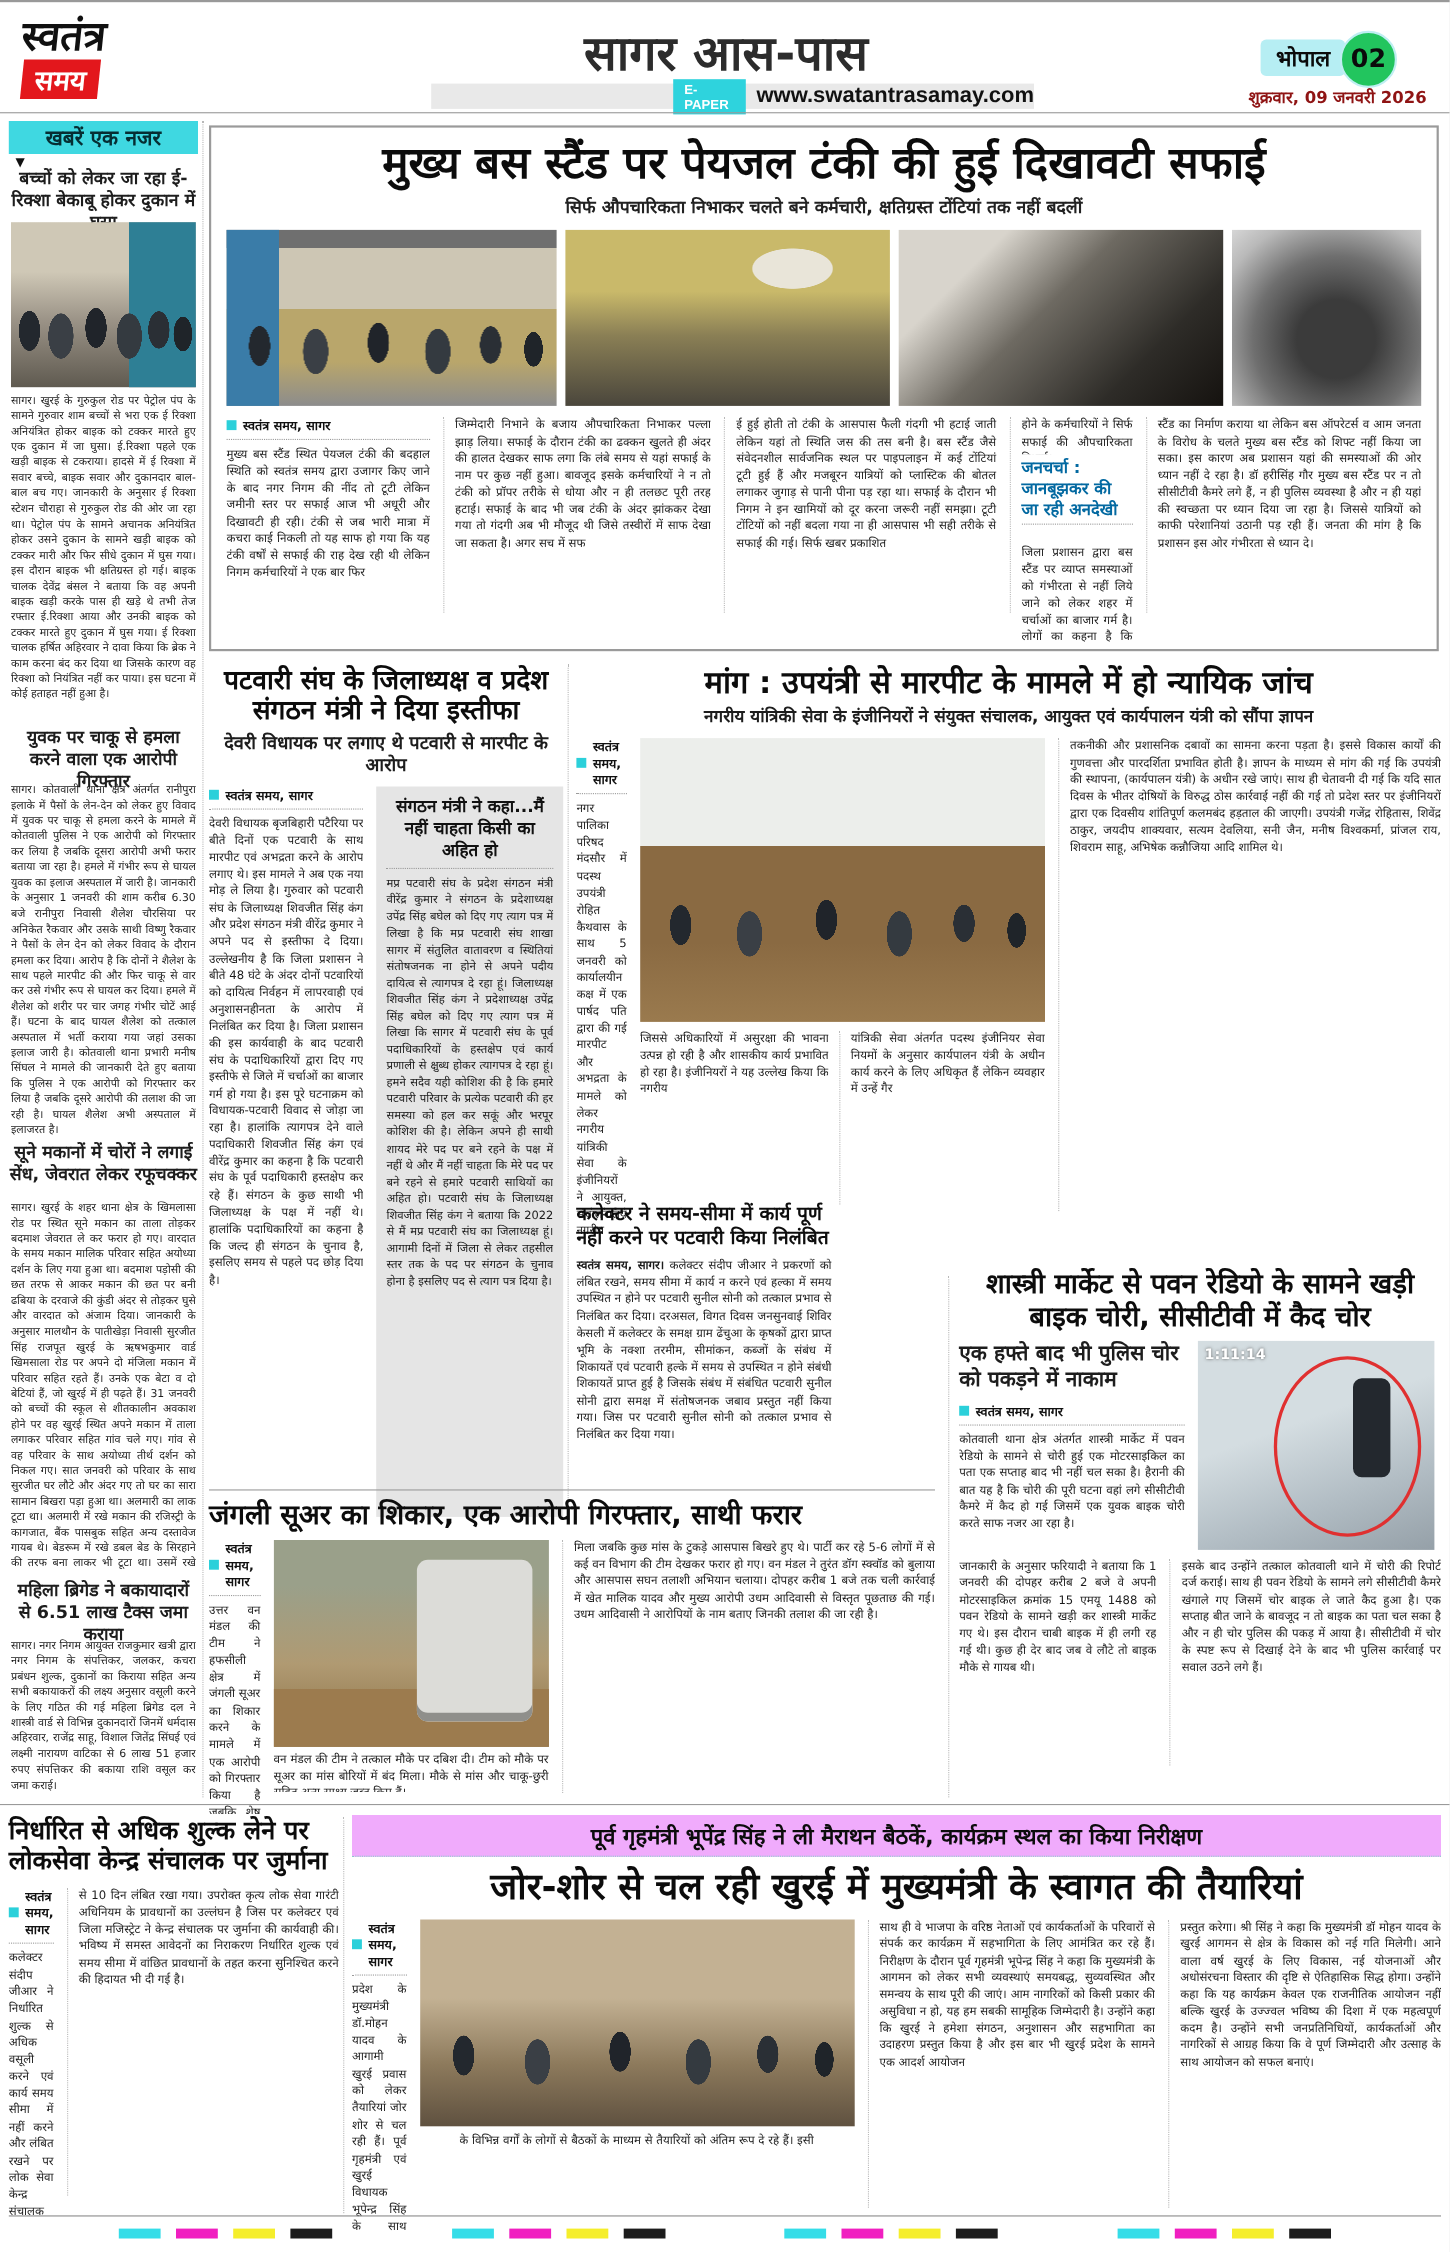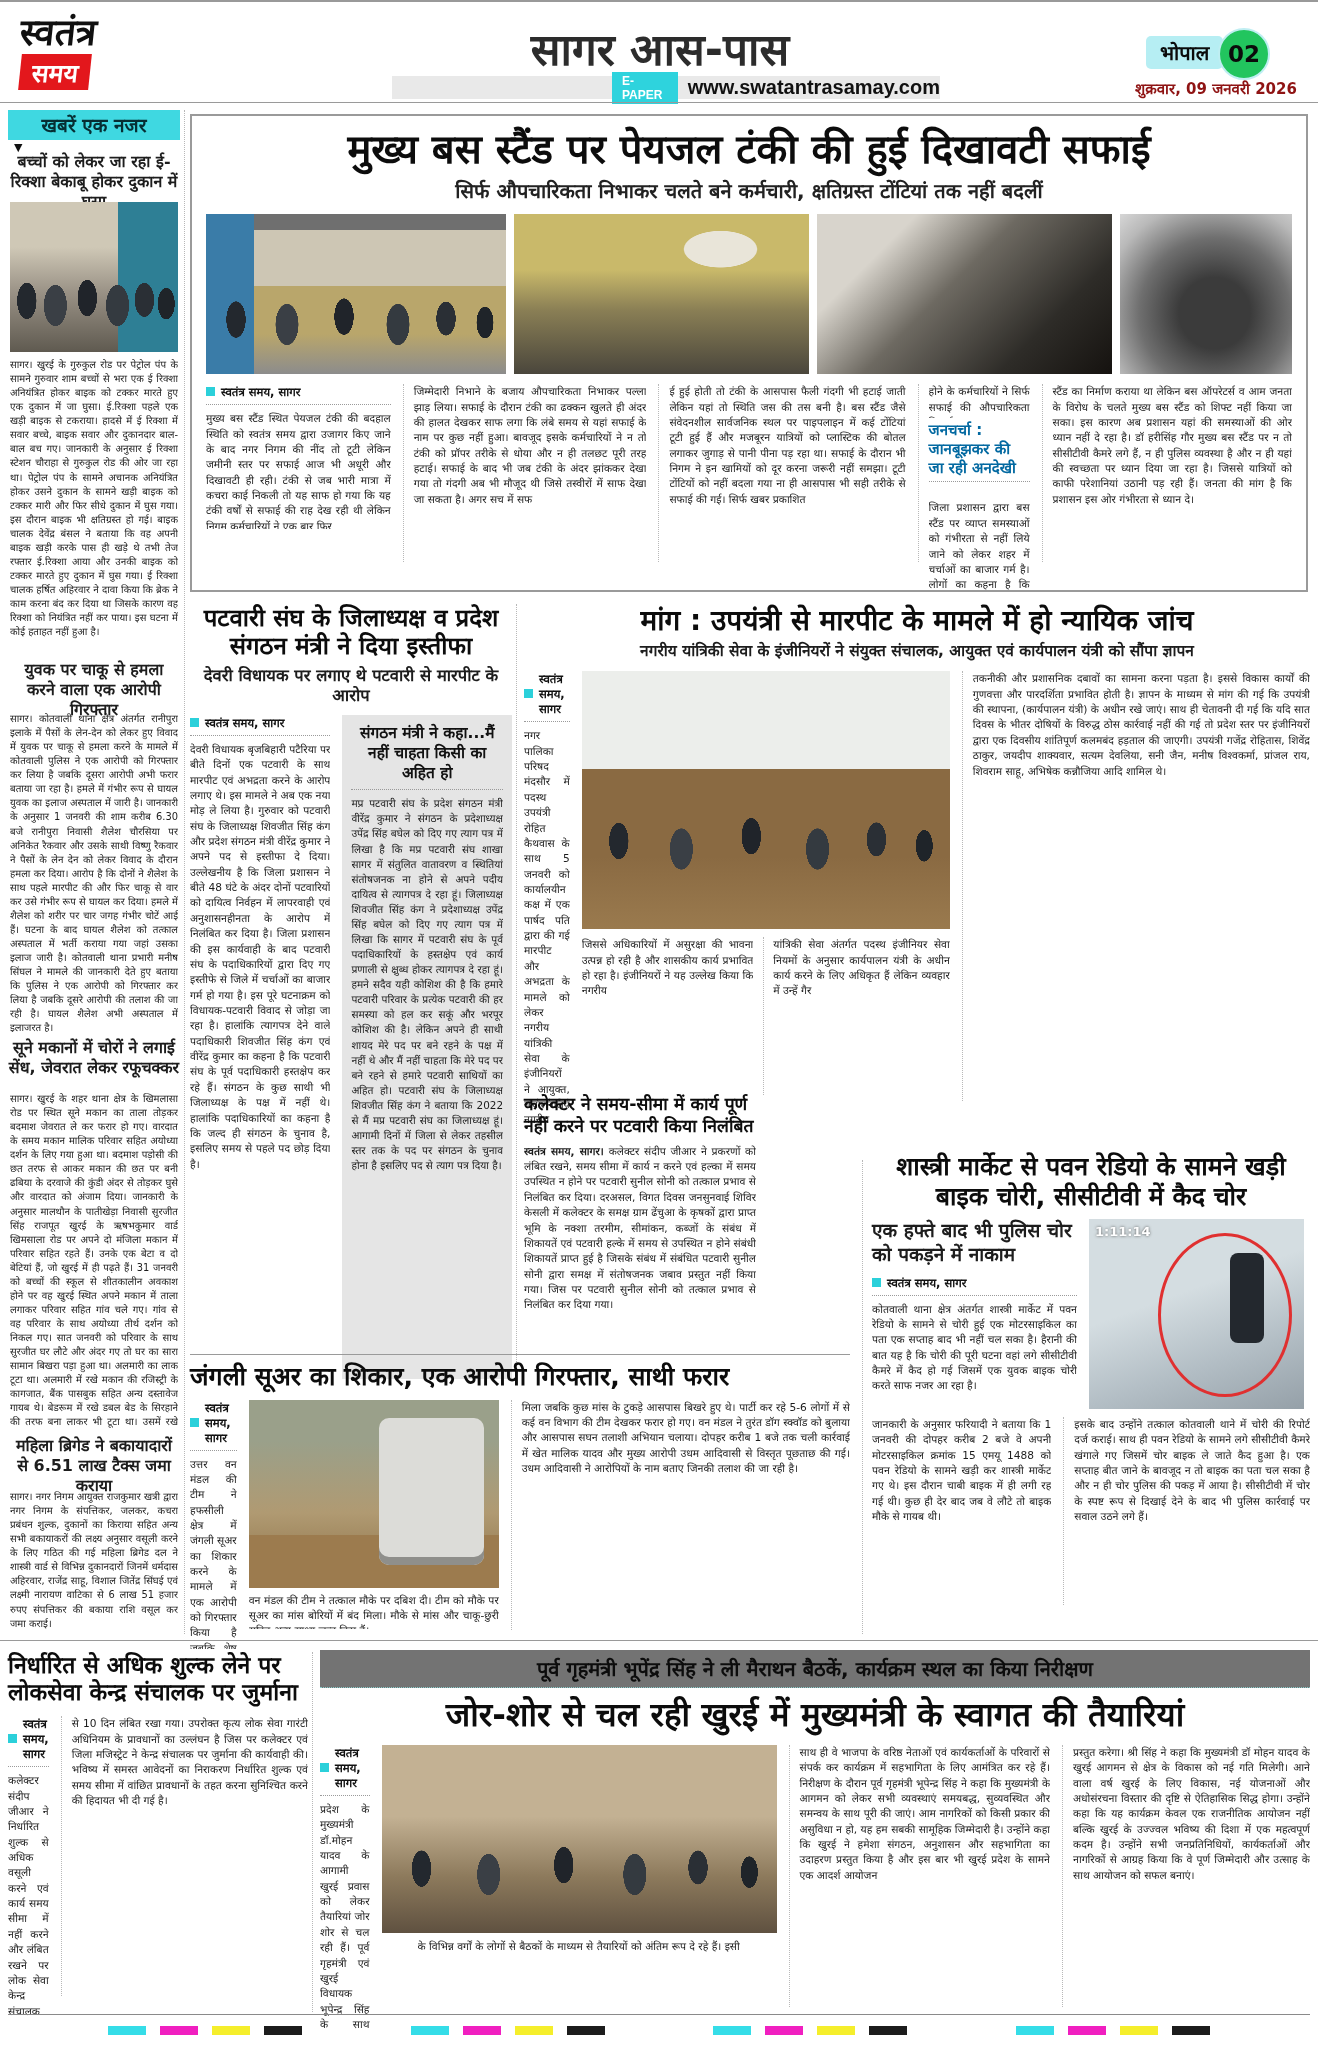--- a/index.html
+++ b/index.html
@@ -82,21 +82,21 @@
   <div class="abs sbody" style="left:10px;top:710px;width:168px;height:320px;">सागर। कोतवाली थाना क्षेत्र अंतर्गत रानीपुरा इलाके में पैसों के लेन-देन को लेकर हुए विवाद में युवक पर चाकू से हमला करने के मामले में कोतवाली पुलिस ने एक आरोपी को गिरफ्तार कर लिया है जबकि दूसरा आरोपी अभी फरार बताया जा रहा है। हमले में गंभीर रूप से घायल युवक का इलाज अस्पताल में जारी है। जानकारी के अनुसार 1 जनवरी की शाम करीब 6.30 बजे रानीपुरा निवासी शैलेश चौरसिया पर अनिकेत रैकवार और उसके साथी विष्णु रैकवार ने पैसों के लेन देन को लेकर विवाद के दौरान हमला कर दिया। आरोप है कि दोनों ने शैलेश के साथ पहले मारपीट की और फिर चाकू से वार कर उसे गंभीर रूप से घायल कर दिया। हमले में शैलेश को शरीर पर चार जगह गंभीर चोटें आई हैं। घटना के बाद घायल शैलेश को तत्काल अस्पताल में भर्ती कराया गया जहां उसका इलाज जारी है। कोतवाली थाना प्रभारी मनीष सिंघल ने मामले की जानकारी देते हुए बताया कि पुलिस ने एक आरोपी को गिरफ्तार कर लिया है जबकि दूसरे आरोपी की तलाश की जा रही है। घायल शैलेश अभी अस्पताल में इलाजरत है।</div>
 
   <div class="abs sub" style="left:8px;top:1036px;width:172px;font-size:16px;">सूने मकानों में चोरों ने लगाई सेंध, जेवरात लेकर रफूचक्कर</div>
   <div class="abs sbody" style="left:10px;top:1090px;width:168px;height:338px;">सागर। खुरई के शहर थाना क्षेत्र के खिमलासा रोड पर स्थित सूने मकान का ताला तोड़कर बदमाश जेवरात ले कर फरार हो गए। वारदात के समय मकान मालिक परिवार सहित अयोध्या दर्शन के लिए गया हुआ था। बदमाश पड़ोसी की छत तरफ से आकर मकान की छत पर बनी ढबिया के दरवाजे की कुंडी अंदर से तोड़कर घुसे और वारदात को अंजाम दिया। जानकारी के अनुसार मालथौन के पातीखेड़ा निवासी सुरजीत सिंह राजपूत खुरई के ऋषभकुमार वार्ड खिमसाला रोड पर अपने दो मंजिला मकान में परिवार सहित रहते हैं। उनके एक बेटा व दो बेटियां हैं, जो खुरई में ही पढ़ते हैं। 31 जनवरी को बच्चों की स्कूल से शीतकालीन अवकाश होने पर वह खुरई स्थित अपने मकान में ताला लगाकर परिवार सहित गांव चले गए। गांव से वह परिवार के साथ अयोध्या तीर्थ दर्शन को निकल गए। सात जनवरी को परिवार के साथ सुरजीत घर लौटे और अंदर गए तो घर का सारा सामान बिखरा पड़ा हुआ था। अलमारी का लाक टूटा था। अलमारी में रखे मकान की रजिस्ट्री के कागजात, बैंक पासबुक सहित अन्य दस्तावेज गायब थे। बेडरूम में रखे डबल बेड के सिरहाने की तरफ बना लाकर भी टूटा था। उसमें रखे पत्नी का एक सोने का रानीहार, सोने की चार चूड़ियां गायब थीं। मकान मालिक सुरजीत सिंह ने वारदात की सूचना पुलिस को दी। पुलिस ने अज्ञात आरोपियों के विरुद्ध प्रकरण दर्ज कर जांच शुरू कर दी है।</div>
 
   <div class="abs sub" style="left:8px;top:1434px;width:172px;font-size:16px;">महिला ब्रिगेड ने बकायादारों से 6.51 लाख टैक्स जमा कराया</div>
   <div class="abs sbody" style="left:10px;top:1488px;width:168px;height:142px;">सागर। नगर निगम आयुक्त राजकुमार खत्री द्वारा नगर निगम के संपत्तिकर, जलकर, कचरा प्रबंधन शुल्क, दुकानों का किराया सहित अन्य सभी बकायाकरों की लक्ष्य अनुसार वसूली करने के लिए गठित की गई महिला ब्रिगेड दल ने शास्त्री वार्ड से विभिन्न दुकानदारों जिनमें धर्मदास अहिरवार, राजेंद्र साहू, विशाल जितेंद्र सिंघई एवं लक्ष्मी नारायण वाटिका से 6 लाख 51 हजार रुपए संपत्तिकर की बकाया राशि वसूल कर जमा कराई।</div>
 
   <div class="abs" style="left:190px;top:112px;width:1118px;height:478px;border:2px solid #9a9a9a;box-sizing:border-box;padding:10px 14px;">
     <div class="hl" style="font-size:40px;">मुख्य बस स्टैंड पर पेयजल टंकी की हुई दिखावटी सफाई</div>
-    <div class="sub" style="font-size:20px;font-weight:600;margin-top:6px;color:#222;">सिर्फ औपचारिकता निभाकर चलते बने कर्मचारी, क्षतिग्रस्त टोंटियां तक नहीं बदलीं</div>
+    <div class="sub" style="font-size:16px;font-weight:600;margin-top:6px;color:#222;">सिर्फ औपचारिकता निभाकर चलते बने कर्मचारी, क्षतिग्रस्त टोंटियां तक नहीं बदलीं</div>
     <div class="cols" style="margin-top:10px;gap:8px;">
       <div class="photo ph-tank1 figs" style="width:300px;height:160px;"></div>
       <div class="photo ph-wall" style="width:295px;height:160px;"></div>
       <div class="photo ph-drain" style="width:295px;height:160px;"></div>
       <div class="photo ph-tankin" style="flex:1;height:160px;"></div>
     </div>
     <div class="cols" style="margin-top:10px;height:178px;">
       <div class="col">
         <div class="byline">
             <span class="sq"></span>
@@ -227,21 +227,21 @@
       </div>
       <div class="col vr body" style="height:280px;padding-left:10px;">से 10 दिन लंबित रखा गया। उपरोक्त कृत्य लोक सेवा गारंटी अधिनियम के प्रावधानों का उल्लंघन है जिस पर कलेक्टर एवं जिला मजिस्ट्रेट ने केन्द्र संचालक पर जुर्माना की कार्यवाही की। भविष्य में समस्त आवेदनों का निराकरण निर्धारित शुल्क एवं समय सीमा में वांछित प्रावधानों के तहत करना सुनिश्चित करने की हिदायत भी दी गई है।</div>
     </div>
   </div>
 
   <div class="abs" style="left:312px;top:1650px;height:360px;">
       <div class="vr" style="height:100%;"></div>
     </div>
 
   <div class="abs" style="left:320px;top:1648px;width:990px;">
-    <div style="background:#737373;padding:5px 8px;font-weight:800;font-size:20px;text-align:center;color:#0c0c0c;border-bottom:1px dotted #8cc;">पूर्व गृहमंत्री भूपेंद्र सिंह ने ली मैराथन बैठकें, कार्यक्रम स्थल का किया निरीक्षण</div>
+    <div style="background:#f0abfc;padding:5px 8px;font-weight:800;font-size:20px;text-align:center;color:#0c0c0c;border-bottom:1px dotted #8cc;">पूर्व गृहमंत्री भूपेंद्र सिंह ने ली मैराथन बैठकें, कार्यक्रम स्थल का किया निरीक्षण</div>
     <div class="hl" style="font-size:33px;margin-top:8px;">जोर-शोर से चल रही खुरई में मुख्यमंत्री के स्वागत की तैयारियां</div>
     <div class="cols" style="margin-top:10px;">
       <div style="width:145px;">
         <div class="byline">
             <span class="sq"></span>
             <span>स्वतंत्र समय, सागर</span>
           </div>
         <div class="body" style="height:228px;">प्रदेश के मुख्यमंत्री डॉ.मोहन यादव के आगामी खुरई प्रवास को लेकर तैयारियां जोर शोर से चल रही हैं। पूर्व गृहमंत्री एवं खुरई विधायक भूपेन्द्र सिंह के साथ संभाग कमिश्नर, पुलिस महानिरीक्षक, कलेक्टर संदीप जीआर एवं पुलिस अधीक्षक विकास शाहवाल ने अधिकारियों के साथ कार्यक्रम स्थलों का निरीक्षण कर व्यवस्थाओं का जायजा लिया। मुख्यमंत्री के आगमन को लेकर पूर्व गृहमंत्री समाज</div>
       </div>
       <div style="width:395px;">

